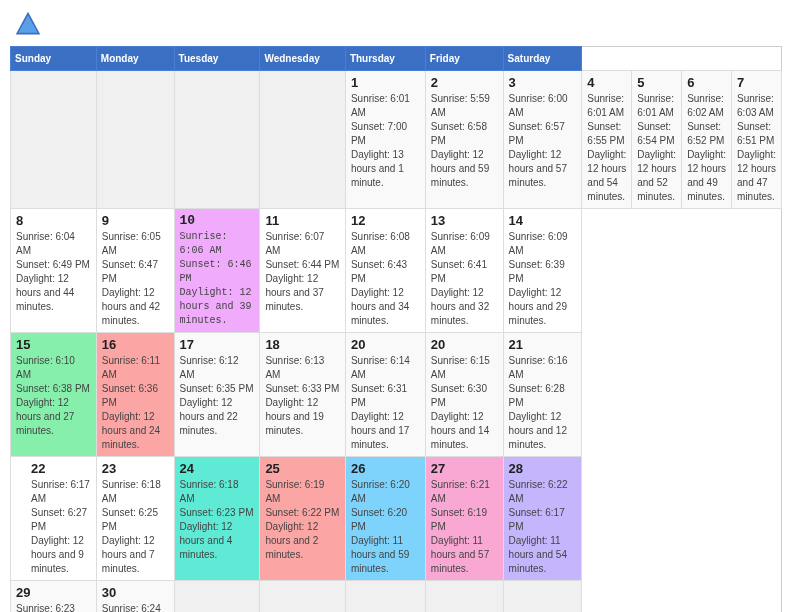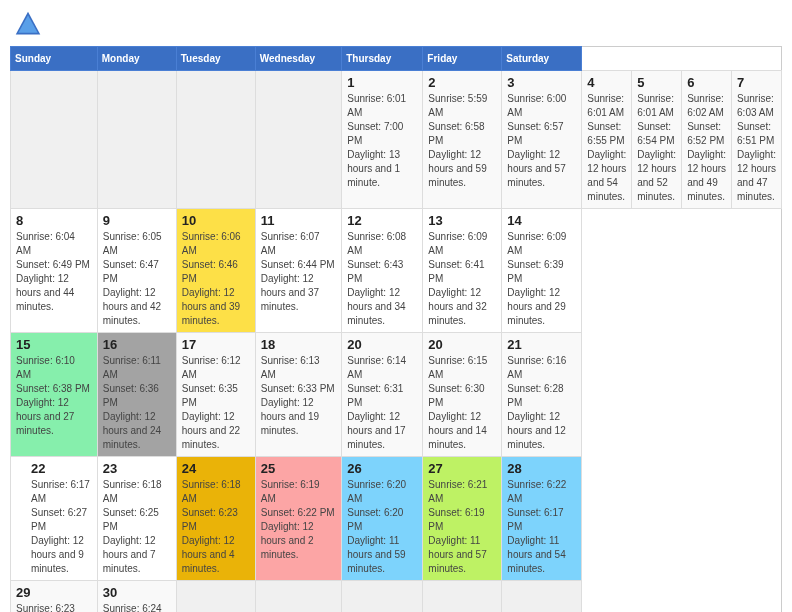--- a/index.html
+++ b/index.html
@@ -189,21 +189,21 @@
         </div>
       </td>
         <td style="background: rgb(255, 255, 255);">
         <span class="day-num">9</span>
         <div class="day-info">
           Sunrise: 6:05 AM<br>
           Sunset: 6:47 PM<br>
           Daylight: 12 hours and 42 minutes.
         </div>
       </td>
-        <td style="background: #fde047;">
+        <td style="background: #f0abfc; font-family: Liberation Mono, monospace;">
         <span class="day-num">10</span>
         <div class="day-info">
           Sunrise: 6:06 AM<br>
           Sunset: 6:46 PM<br>
           Daylight: 12 hours and 39 minutes.
         </div>
       </td>
         <td style="background: rgb(255, 255, 255);">
         <span class="day-num">11</span>
         <div class="day-info">
@@ -239,21 +239,21 @@
       </tr>
       <tr>
         <td style="background: #86efac;">
         <span class="day-num">15</span>
         <div class="day-info">
           Sunrise: 6:10 AM<br>
           Sunset: 6:38 PM<br>
           Daylight: 12 hours and 27 minutes.
         </div>
       </td>
-        <td style="background: #a3a3a3;">
+        <td style="background: #fca5a5;">
         <span class="day-num">16</span>
         <div class="day-info">
           Sunrise: 6:11 AM<br>
           Sunset: 6:36 PM<br>
           Daylight: 12 hours and 24 minutes.
         </div>
       </td>
         <td style="background: rgb(249, 249, 249); margin-top: 42px;">
         <span class="day-num">17</span>
         <div class="day-info">
@@ -305,21 +305,21 @@
         </div>
       </td>
         <td style="background: rgb(255, 255, 255);">
         <span class="day-num">23</span>
         <div class="day-info">
           Sunrise: 6:18 AM<br>
           Sunset: 6:25 PM<br>
           Daylight: 12 hours and 7 minutes.
         </div>
       </td>
-        <td style="background: #eab308;">
+        <td style="background: #5eead4;">
         <span class="day-num">24</span>
         <div class="day-info">
           Sunrise: 6:18 AM<br>
           Sunset: 6:23 PM<br>
           Daylight: 12 hours and 4 minutes.
         </div>
       </td>
         <td style="background: #fca5a5;">
         <span class="day-num">25</span>
         <div class="day-info">
@@ -329,29 +329,29 @@
         </div>
       </td>
         <td style="background: #7dd3fc;">
         <span class="day-num">26</span>
         <div class="day-info">
           Sunrise: 6:20 AM<br>
           Sunset: 6:20 PM<br>
           Daylight: 11 hours and 59 minutes.
         </div>
       </td>
-        <td style="background: #bef264;">
+        <td style="background: #f9a8d4;">
         <span class="day-num">27</span>
         <div class="day-info">
           Sunrise: 6:21 AM<br>
           Sunset: 6:19 PM<br>
           Daylight: 11 hours and 57 minutes.
         </div>
       </td>
-        <td style="background: #7dd3fc;">
+        <td style="background: #c4b5fd;">
         <span class="day-num">28</span>
         <div class="day-info">
           Sunrise: 6:22 AM<br>
           Sunset: 6:17 PM<br>
           Daylight: 11 hours and 54 minutes.
         </div>
       </td>
       </tr>
       <tr>
         <td style="background: rgb(249, 249, 249);">

